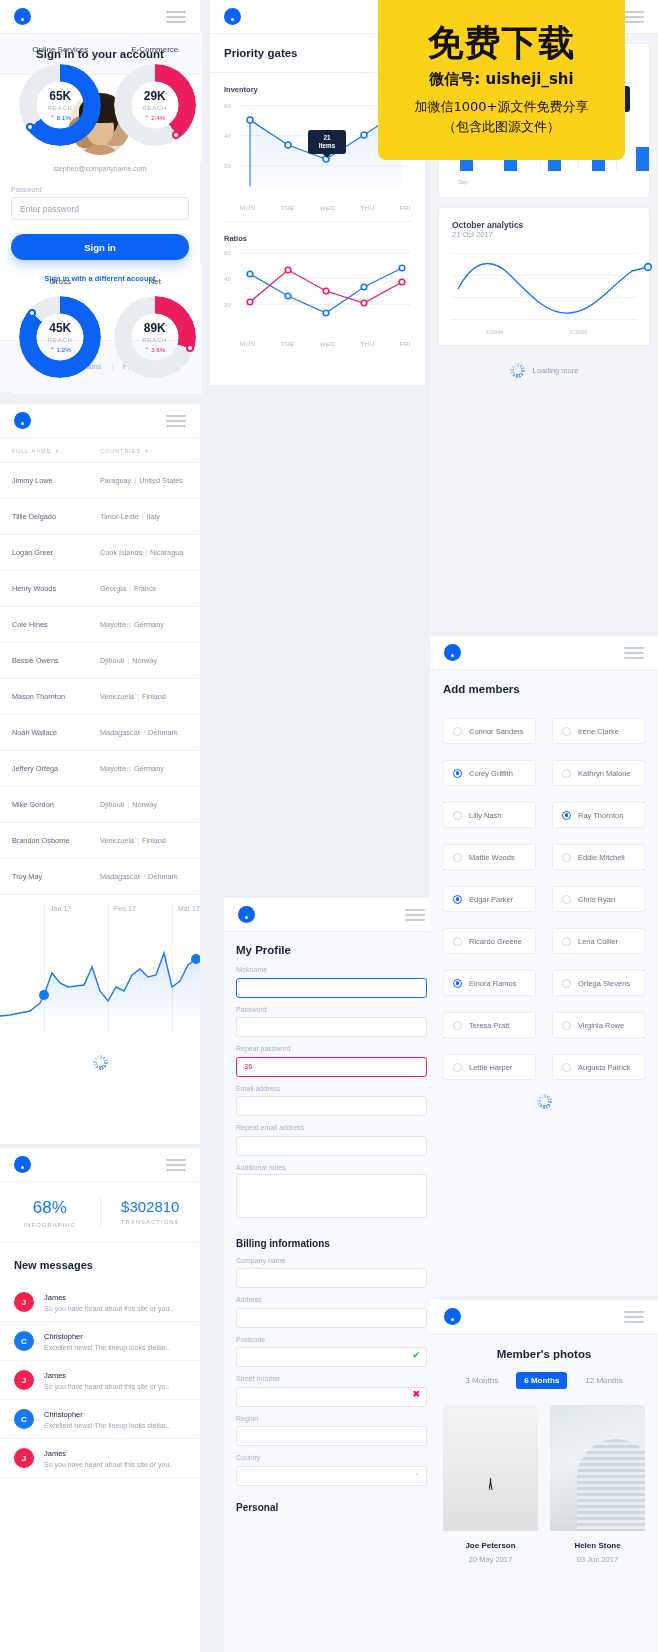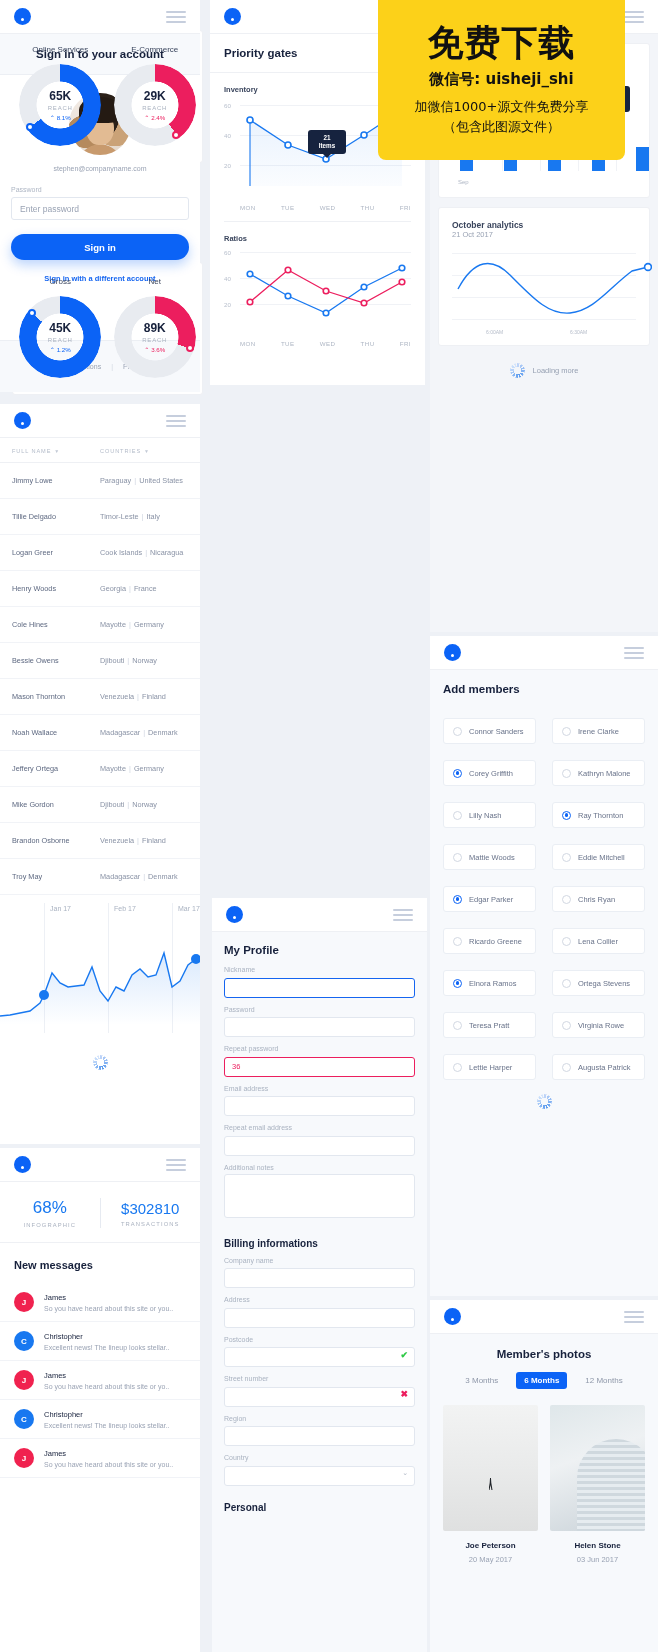--- a/index.html
+++ b/index.html
@@ -119,21 +119,21 @@
         #b6d2f8 270deg 288deg, transparent 288deg 300deg,
         #c7ddfa 300deg 318deg, transparent 318deg 330deg,
         #d4e4fb 330deg 348deg, transparent 348deg 360deg);
     -webkit-mask: radial-gradient(circle, transparent 0 34%, #000 35%);
             mask: radial-gradient(circle, transparent 0 34%, #000 35%);
   }
   .loader-txt { font-size:7.5px; color:#97a1b3; }
 
   
   #p-msgs { left:0; top:1148px; width:200px; height:504px; }
-  .kpi-row { display:flex; align-items:center; padding:16px 0 14px; border-bottom:1px solid #eef0f4; }
+  .kpi-row { display:flex; align-items:flex-start; padding:16px 0 14px; border-bottom:1px solid #eef0f4; }
   .kpi { flex:1; text-align:center; }
   .kpi .v { font-size:17px; color:#1878f0; font-weight:normal; }
   .kpi .v.small { font-size:15px; }
   .kpi .l { font-size:5.8px; letter-spacing:1.1px; color:#aab2c0; margin-top:4px; }
   .kpi-div { width:1px; height:30px; background:#e6eaf1; }
   .msg-title { font-size:11px; font-weight:bold; color:#17213c; padding:16px 14px 12px; }
   .msg-row { display:flex; gap:10px; align-items:center; padding:9px 14px; border-bottom:1px solid #f1f3f7; }
   .msg-av { width:20px; height:20px; border-radius:50%; color:#fff; font-size:8px; font-weight:bold;
             display:flex; align-items:center; justify-content:center; flex:0 0 auto; }
   .msg-name { font-size:7.5px; font-weight:normal; color:#17213c; }
@@ -177,21 +177,21 @@
   .gauge .center { position:absolute; inset:0; display:flex; flex-direction:column;
                    align-items:center; justify-content:center; }
   .g-val { font-size:12px; font-weight:bold; color:#17213c; }
   .g-sub { font-size:6px; letter-spacing:.8px; color:#aab2c0; margin-top:2px; }
   .g-delta { font-size:6.2px; margin-top:3px; }
   .g-knob { position:absolute; width:8px; height:8px; border-radius:50%; background:#fff;
             border:2px solid #0b63f6; }
   .scrollbar { height:3px; width:95px; background:#d6dbe4; border-radius:2px; margin:12px 12px 0; }
 
   
-  #p-profile { left:212px; top:898px; width:215px; height:754px; background:#f7f9fc; }
+  #p-profile { left:224px; top:898px; width:215px; height:754px; background:#f7f9fc; }
   .prof-body { padding: 12px 12px 0; }
   .prof-title { font-size:11.5px; font-weight:bold; color:#17213c; margin-bottom:10px; }
   .prof-sub { font-size:10px; font-weight:bold; color:#17213c; margin:16px 0 8px; }
   .prof-label { font-size:7px; color:#aab3c1; margin:8px 0 3px; }
   .prof-in { width:100%; height:20px; border:1px solid #e2e7ef; border-radius:3px;
              background:#fff; font-size:7.5px; padding:0 7px; color:#5d6880;
              font-family:"Liberation Sans", sans-serif; }
   .prof-in.focus { border:1.4px solid #1565f0; }
   .prof-in.error { border:1.4px solid #ec1e5e; color:#ec1e5e; }
   .prof-ta { width:100%; height:44px; border:1px solid #e2e7ef; border-radius:3px;

